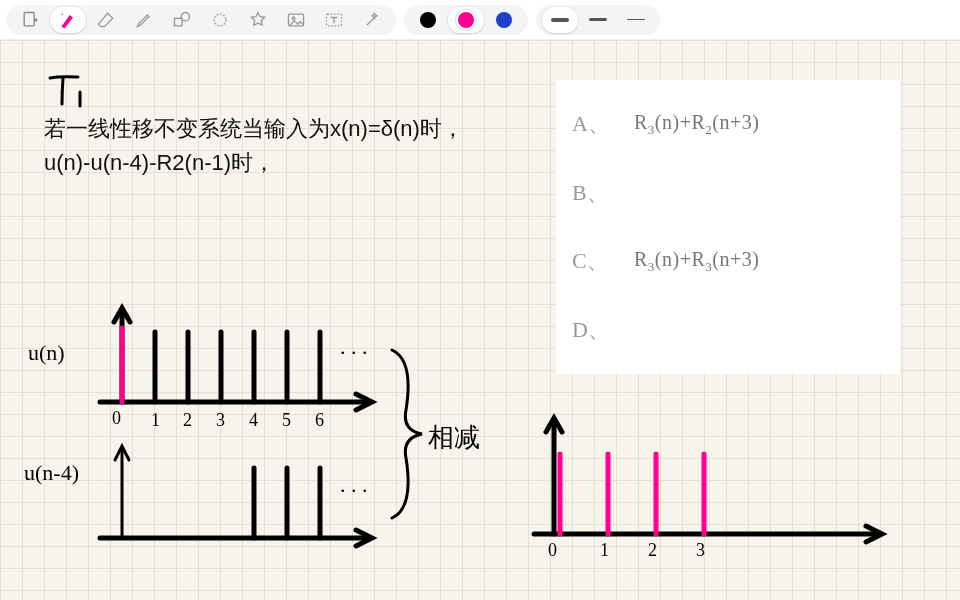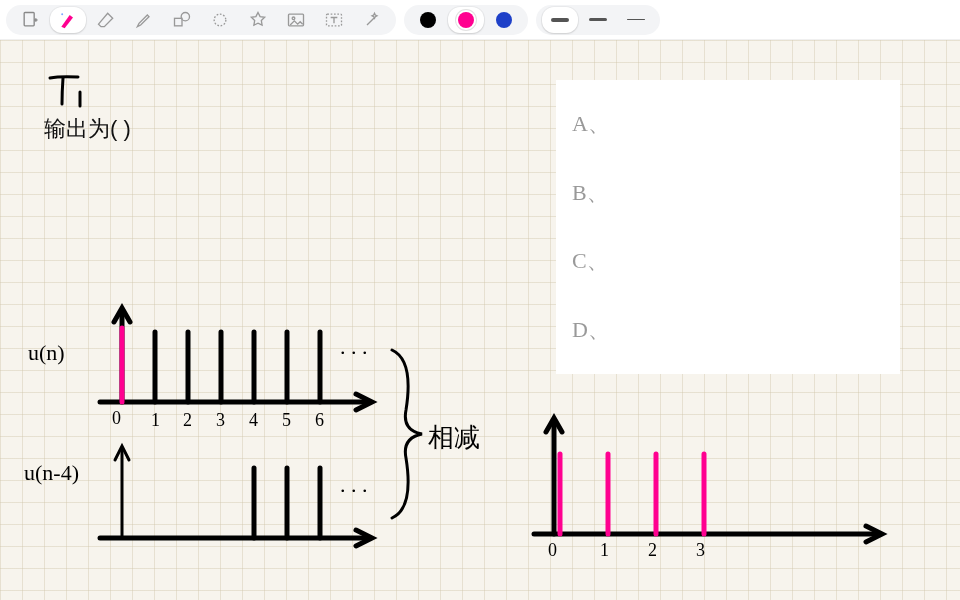--- a/index.html
+++ b/index.html
@@ -164,32 +164,35 @@
       </div>
     <div class="tbtn">
         <div class="stroke-line stroke-3"></div>
       </div>
   </div>
 </div>
 
 <div class="canvas-wrap">
 
   <div class="problem-text">
-    <div>输出为(        )</div>
+    <div>若一线性移不变系统当输入为x(n)=δ(n)时，</div>
+    <div>u(n)-u(n-4)-R2(n-1)时，</div>
   </div>
 
   <div class="options-box">
     <div class="opt-row">
       <span class="opt-label">A、</span>
+      <span class="opt-text">R<span class="sub">3</span>(n)+R<span class="sub">2</span>(n+3)</span>
     </div>
     <div class="opt-row">
       <span class="opt-label">B、</span>
     </div>
     <div class="opt-row">
       <span class="opt-label">C、</span>
+      <span class="opt-text">R<span class="sub">3</span>(n)+R<span class="sub">3</span>(n+3)</span>
     </div>
     <div class="opt-row">
       <span class="opt-label">D、</span>
     </div>
   </div>
 
   <svg class="layer" viewBox="0 0 960 560">
     <style>
       .bk { stroke:#000; stroke-width:5; stroke-linecap:round; fill:none; }
       .bk-th { stroke:#000; stroke-width:3; stroke-linecap:round; fill:none; }

